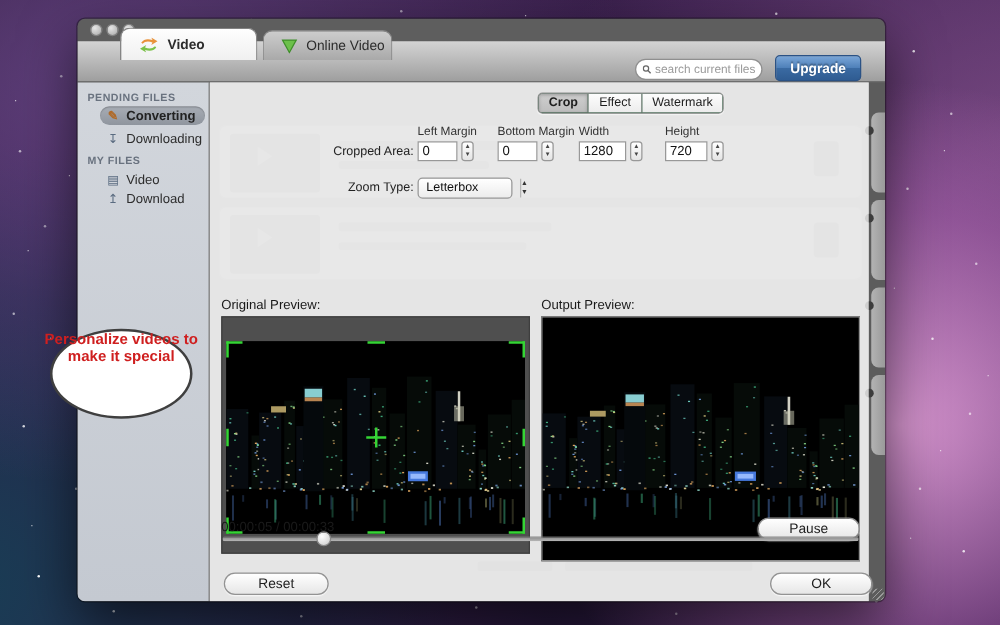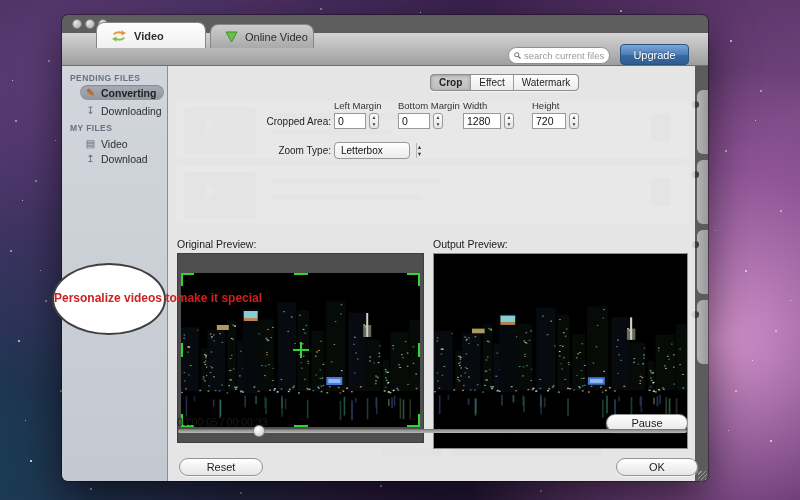--- a/index.html
+++ b/index.html
@@ -50,21 +50,21 @@
     background:linear-gradient(#fefefe,#f0f0f0); font-weight:bold; }
   .tab.inactive { left:148px; top:9px; width:104px; height:24px;
     background:linear-gradient(#cdcdcd,#a9a9a9); }
   .searchbox { left:446px; top:32px; width:102px; height:17px; border-radius:9px;
     background:#fff; border:1px solid #8f8f8f; display:flex; align-items:center; padding:0 5px; gap:3px; }
   .searchbox input { border:none; outline:none; width:80px; font-size:9.5px; color:#444;
     font-family:"Liberation Sans", sans-serif; background:transparent; }
   .searchbox input::placeholder { color:#9a9a9a; }
   .upgrade { left:558px; top:29px; width:69px; height:21px; border-radius:4px;
     background:linear-gradient(#7aa6d8 0%, #4d7fb8 50%, #3a6aa2 51%, #2f5c92 100%);
-    border:1px solid #2b5285; color:#fff; font-size:11px; font-weight:normal; text-align:center;
+    border:1px solid #2b5285; color:#fff; font-size:11px; font-weight:bold; text-align:center;
     line-height:20px; text-shadow:0 -1px 1px rgba(0,0,0,.3); cursor:pointer; }
 
   
   .sidebar { left:0; top:51px; width:106px; height:415px;
     background:linear-gradient(#d2d6dc,#c4c9d1); border-right:1px solid #8d8d8d; }
   .side-header { left:8px; font-size:8.5px; font-weight:bold; color:#69727f; letter-spacing:.4px; }
   .side-item { left:18px; width:84px; height:15px; display:flex; align-items:center; gap:5px;
     font-size:10.5px; color:#2d2d2d; cursor:pointer; padding-left:5px; }
   .side-item.selected { background:linear-gradient(#a8adb5,#8f959e); border-radius:8px;
     color:#222; font-weight:bold; box-shadow:inset 0 1px 1px rgba(0,0,0,.2); }
@@ -119,22 +119,22 @@
   .timetxt { position:absolute; left:9px; top:350px; font-size:10.5px; color:#1a1a1a; }
   .aquabtn { position:absolute; height:18px; border-radius:9px; border:1px solid #939393;
     background:linear-gradient(#ffffff,#e6e6e6); font-size:11px; color:#1e1e1e; text-align:center;
     font-family:"Liberation Sans", sans-serif; cursor:pointer; box-shadow:0 1px 1px rgba(255,255,255,.7); }
   .slidertrack { position:absolute; left:10px; top:363px; width:509px; height:4px;
     background:linear-gradient(#8f8f8f,#b8b8b8); border-radius:2px; border-top:1px solid #7a7a7a; }
   .sliderthumb { position:absolute; top:-5px; width:12px; height:12px; border-radius:50%;
     background:radial-gradient(circle at 35% 30%, #fff, #c9c9c9); border:1px solid #888; cursor:grab; }
 
   
-  .bubble { left:52px; top:263px; width:114px; height:72px; border-radius:50%;
-    background:#fff; border:2px solid #3f3f3f; display:flex; flex-direction:row;
+  .bubble { left:40px; top:263px; width:114px; height:72px; border-radius:50%;
+    background:#fff; border:2px solid #3f3f3f; display:flex; flex-direction:column;
     align-items:center; justify-content:flex-start; z-index:30; }
   .bubble div { font-size:12px; font-weight:bold; line-height:1.15; white-space:nowrap; }
 
   .resize-grip { left:636px; top:456px; width:9px; height:9px;
     background:repeating-linear-gradient(135deg, transparent 0 2px, #9a9a9a 2px 3px); }
 </style>
 </head>
 <body>
 
 <div class="screen">

